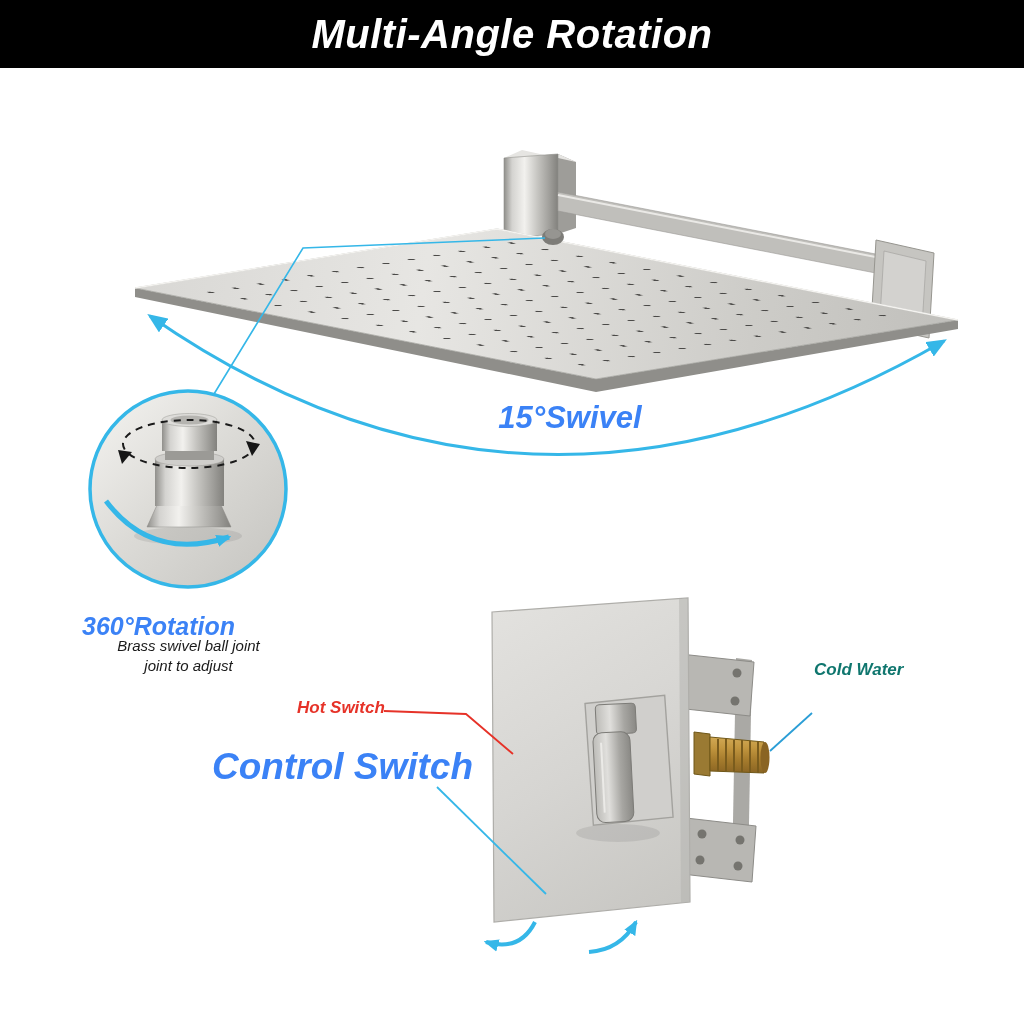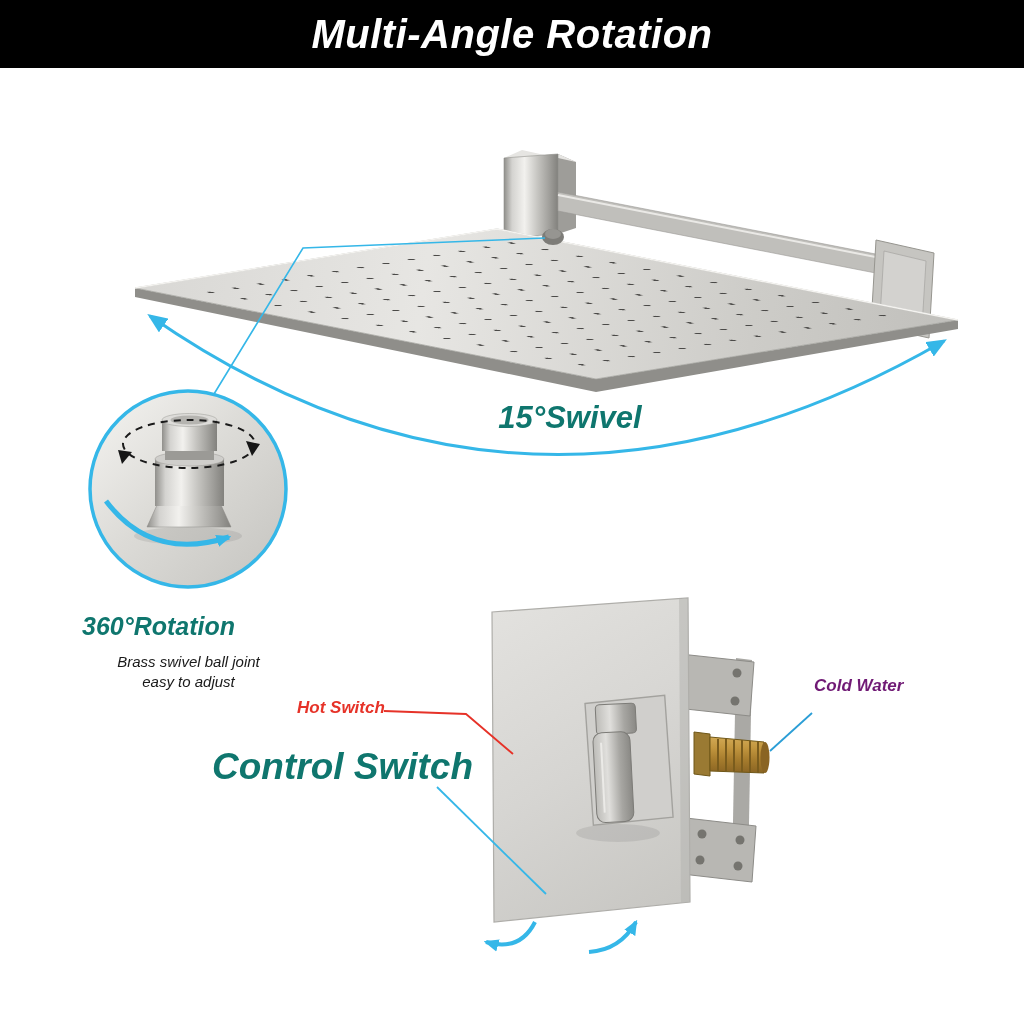--- a/index.html
+++ b/index.html
@@ -3,28 +3,28 @@
 <meta charset="utf-8">
 <style>
   html,body{margin:0;padding:0;background:#ffffff;}
   .stage{position:relative;width:1024px;height:1024px;background:#ffffff;overflow:hidden;
          font-family:"Liberation Sans",sans-serif;padding-left:40px;}
   .banner{position:absolute;left:0;top:0;width:1024px;height:68px;background:#000000;
           display:flex;align-items:center;justify-content:center;}
   .banner-title{margin:0;color:#ffffff;font-size:40px;font-weight:bold;font-style:italic;
                 letter-spacing:0.5px;}
   .art{position:absolute;left:0;top:0;width:1024px;height:1024px;}
-  .label{position:absolute;font-style:italic;font-weight:bold;color:#0f766e;white-space:nowrap;}
+  .label{position:absolute;font-style:italic;font-weight:bold;color:#3b82f6;white-space:nowrap;}
   .swivel-label{left:430px;top:400px;width:280px;text-align:center;font-size:31px;}
   .rotation-title{left:82px;top:612px;width:245px;text-align:left;font-size:25px;}
-  .rotation-sub{position:absolute;left:66px;top:652px;width:245px;text-align:center;
+  .rotation-sub{position:absolute;left:66px;top:636px;width:245px;text-align:center;
                 font-size:15px;font-style:italic;color:#1a1a1a;line-height:1.35;}
   .rotation-sub span{display:block;}
   .hot-label{left:297px;top:698px;font-size:17px;color:#e63228;}
-  .cold-label{left:814px;top:676px;font-size:17px;color:#701a75;}
+  .cold-label{left:814px;top:660px;font-size:17px;color:#0f766e;}
   .control-label{left:212px;top:746px;font-size:37px;}
 </style>
 </head>
 <body>
 
 <div class="stage">
 
   <header class="banner">
     <h1 class="banner-title">Multi-Angle Rotation</h1>
   </header>
@@ -160,19 +160,19 @@
     <polyline points="437,787 546,894" fill="none" stroke="#35b7e8" stroke-width="1.8"></polyline>
 
     <path d="M 535 922 Q 520 952 486 942" fill="none" stroke="#35b7e8" stroke-width="4" marker-end="url(#arrowCyanS)"></path>
     <path d="M 589 952 Q 620 950 636 922" fill="none" stroke="#35b7e8" stroke-width="4" marker-end="url(#arrowCyanS)"></path>
   </svg>
 
   <div class="label swivel-label">15°Swivel</div>
   <div class="label rotation-title">360°Rotation</div>
   <div class="rotation-sub">
     <span>Brass swivel ball joint</span>
-    <span>easy to adjust</span>
+    <span>joint to adjust</span>
   </div>
   <div class="label hot-label">Hot Switch</div>
   <div class="label cold-label">Cold Water</div>
   <div class="label control-label">Control Switch</div>
 
 </div>
 
 </body></html>

